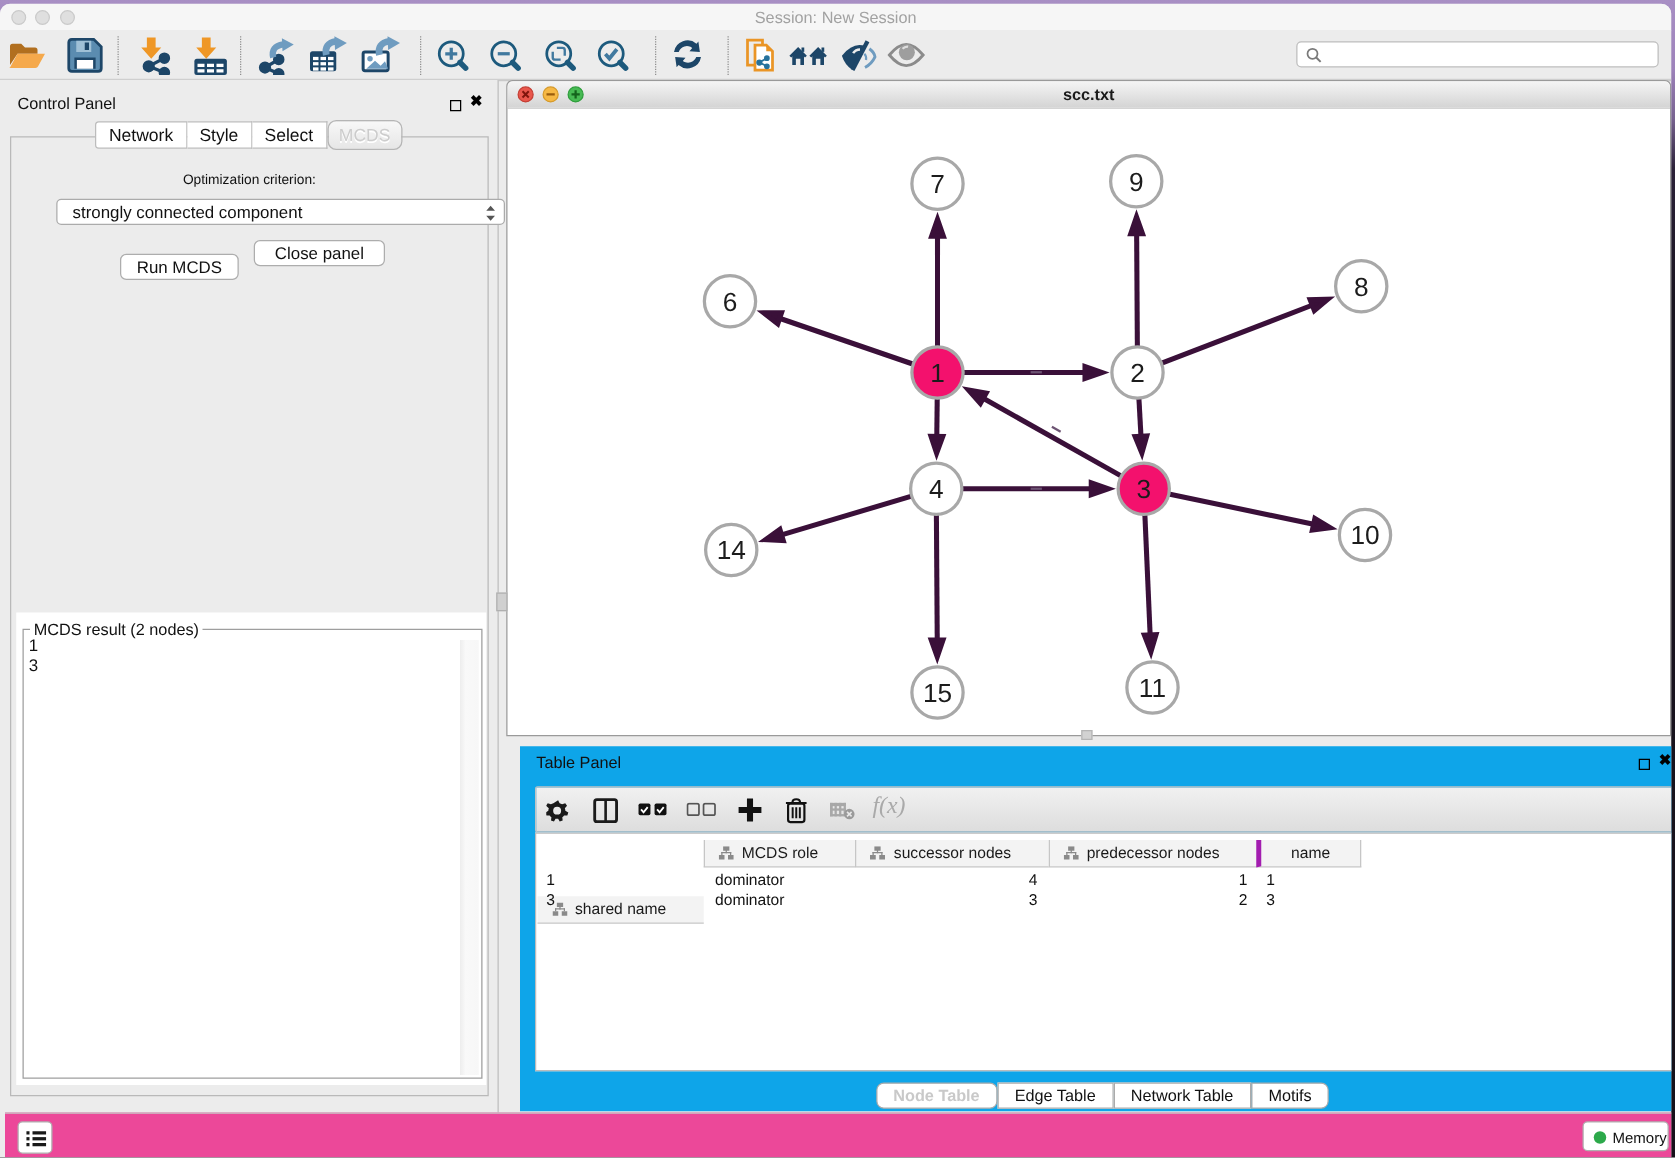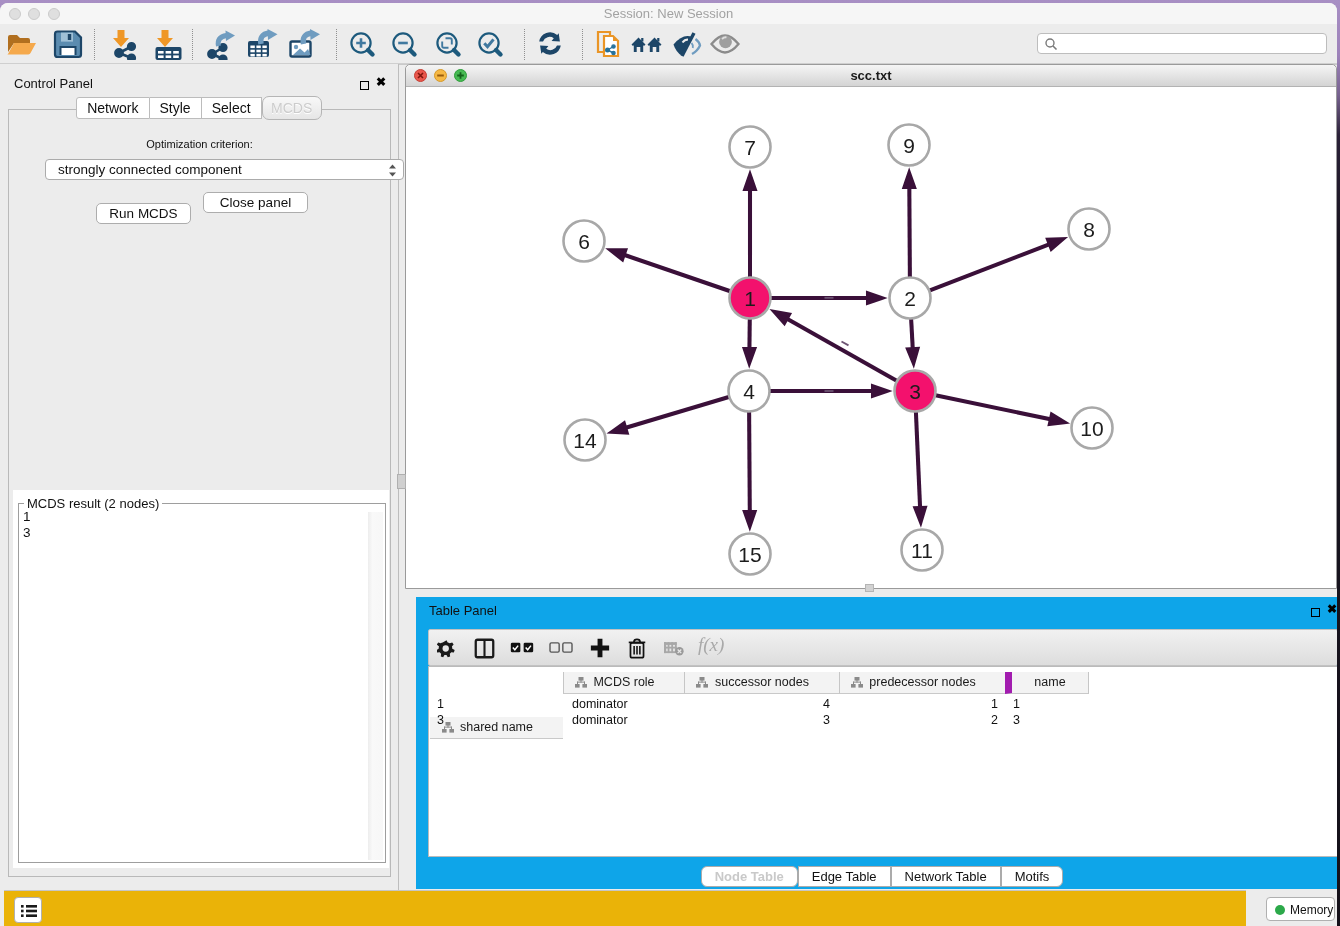--- a/index.html
+++ b/index.html
@@ -52,21 +52,21 @@
 .ttable{position:absolute;left:12px;top:69px;width:910px;height:191px;background:#fff;border:1px solid #bbb;box-sizing:border-box;}
 .thead{position:absolute;left:0;top:5px;height:22px;background:#f3f3f3;border-bottom:1px solid #c9c9c9;box-sizing:border-box;}
 .thead .htext{font-size:12.5px;color:#1a1a1a;}
 .btabs{position:absolute;top:269px;left:0;width:100%;display:flex;justify-content:center;}
 .btab{height:19px;line-height:19px;background:#fff;border:1px solid #ababab;font-size:13px;color:#111;
  text-align:center;padding:0 13px;border-radius:0;}
 .btab.bfirst{border-radius:6px 0 0 6px;font-weight:bold;}
 .btab.blast{border-radius:0 6px 6px 0;}
 .btab.bsel{color:#c9c9c9;text-shadow:0 1px 0 #fff;border-radius:6px;position:relative;}
 
-.status{position:absolute;left:4px;top:887px;width:1242px;height:36px;background:#eab308;border-top:1px solid #c6c6c6;box-sizing:border-box;}
+.status{position:absolute;left:4px;top:887px;width:1337px;height:36px;background:#ec4899;border-top:1px solid #c6c6c6;box-sizing:border-box;}
 .sbtn{position:absolute;background:#fff;border:1px solid #b0b0b0;border-radius:4px;box-sizing:border-box;}
 </style>
 </head>
 <body>
 <div class="win">
 
   <div class="mactitle">
     <div class="tl" style="left:9px;"></div>
     <div class="tl" style="left:28px;"></div>
     <div class="tl" style="left:48px;"></div>
@@ -452,21 +452,21 @@
               <rect x="0" y="7" width="4.6" height="3.6"></rect>
               <rect x="7.4" y="7" width="4.6" height="3.6"></rect>
               <rect x="2" y="4.6" width="8" height="1"></rect>
               <rect x="2" y="4.6" width="1" height="2.4"></rect>
               <rect x="9" y="4.6" width="1" height="2.4"></rect>
               <rect x="5.5" y="3" width="1" height="2.6"></rect>
             </g>
           </svg>
           <div class="htext" style="position:absolute;left:0;top:3px;width:100%;text-align:center;">predecessor nodes</div>
         </div>
-      <div class="thead" style="left:576px;width:84px;border-left:7px solid #a21caf;border-right:1px solid #c6c6c6;">
+      <div class="thead" style="left:576px;width:84px;border-left:4px solid #a21caf;border-right:1px solid #c6c6c6;">
           <div class="htext" style="position:absolute;left:0;top:3px;width:100%;text-align:center;">name</div>
         </div>
 
       <div class="abs" style="left:8px;top:30px;font-size:12.5px;color:#111;">1</div>
       <div class="abs" style="left:143px;top:30px;font-size:12.5px;color:#111;">dominator</div>
       <div class="abs" style="left:337px;top:30px;width:64px;text-align:right;font-size:12.5px;color:#111;">4</div>
       <div class="abs" style="left:505px;top:30px;width:64px;text-align:right;font-size:12.5px;color:#111;">1</div>
       <div class="abs" style="left:584px;top:30px;font-size:12.5px;color:#111;">1</div>
       <div class="abs" style="left:8px;top:46px;font-size:12.5px;color:#111;">3</div>
       <div class="abs" style="left:143px;top:46px;font-size:12.5px;color:#111;">dominator</div>

